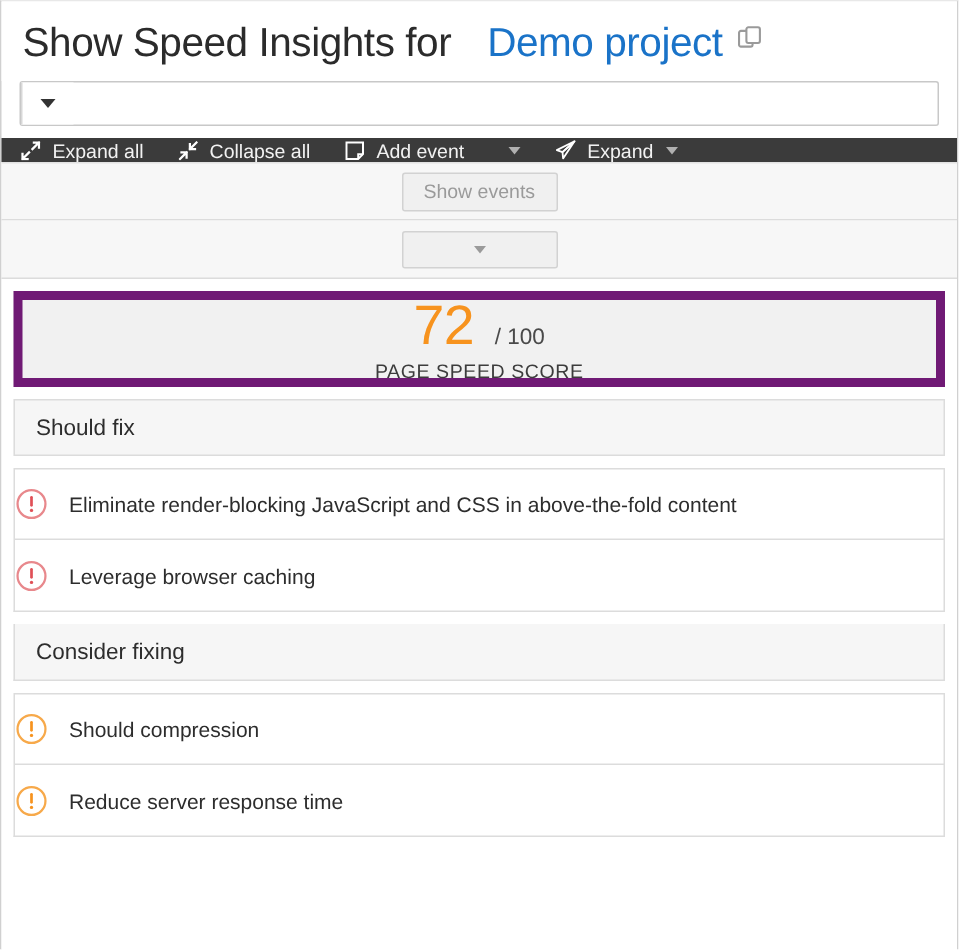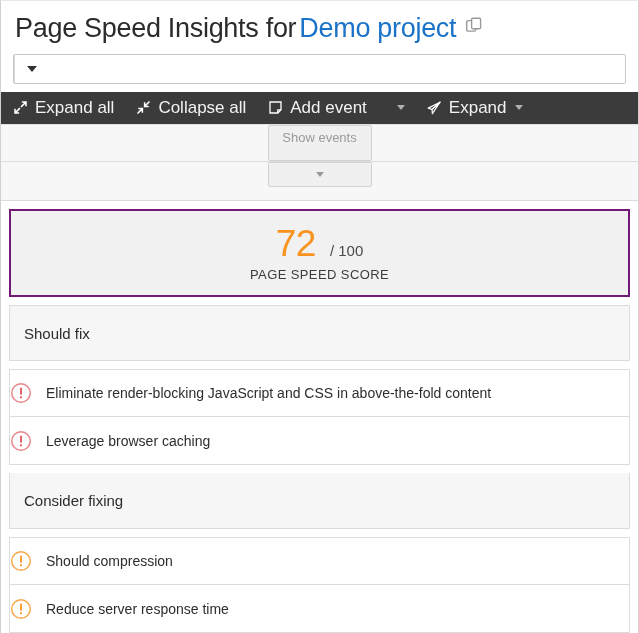--- a/index.html
+++ b/index.html
@@ -37,21 +37,21 @@
     color: #2b2b2b;
     font-weight: 400;
     letter-spacing: -0.3px;
     white-space: nowrap;
   }
   .title-project {
     font-size: 27px;
     color: #1a73c8;
     font-weight: 400;
     letter-spacing: -0.3px;
-    margin-left: 3px;
+    margin-left: 24px;
     white-space: nowrap;
     cursor: pointer;
   }
   .copy-icon {
     margin-left: 10px;
     position: relative;
     top: -3px;
     display: inline-block;
     width: 17px;
     height: 17px;
@@ -103,26 +103,26 @@
   .caret-light {
     width: 0; height: 0;
     border-left: 4px solid transparent;
     border-right: 4px solid transparent;
     border-top: 5px solid #9a9a9a;
   }
 
   
   .toolbar {
     background: #3b3b3b;
-    height: 32px;
+    height: 16px;
     display: flex;
     align-items: center;
     padding: 0 12px;
     color: #ffffff;
-    font-size: 17px;
+    font-size: 13px;
     flex: none;
   }
   .tb-item {
     display: flex;
     align-items: center;
     margin-right: 22px;
     cursor: pointer;
     white-space: nowrap;
     color: #f2f2f2;
   }
@@ -139,20 +139,21 @@
     margin-left: 8px;
     display: inline-block;
   }
 
   
   .strip {
     height: 39px;
     background: #f7f7f7;
     border-bottom: 1px solid #dcdcdc;
     display: flex;
+    align-items: center;
     justify-content: center;
     position: relative;
   }
   .strip-first { border-top: 1px solid #e2e2e2; }
   .strip-btn {
     border: 1px solid #d2d2d2;
     background: #f0f0f0;
     color: #9a9a9a;
     font-size: 13px;
     padding: 4px 13px;
@@ -174,23 +175,23 @@
     align-items: center;
     justify-content: center;
   }
 
   
   .score-wrap {
     padding: 8px 8px 0 8px;
     background: #fff;
   }
   .score-panel {
-    border: 2px solid #701a75;
+    border: 6px solid #701a75;
     background: #f1f1f1;
-    height: 88px;
+    height: 64px;
     display: flex;
     flex-direction: column;
     align-items: center;
     justify-content: center;
   }
   .score-line {
     display: flex;
     align-items: baseline;
   }
   .score-value {
@@ -216,21 +217,21 @@
   
   .list {
     padding: 0 8px 0 8px;
     background: #fff;
     flex: 1;
   }
   .section-head {
     border: 1px solid #dcdcdc;
     border-top: none;
     background: #f6f6f6;
-    height: 56px;
+    height: 38px;
     display: flex;
     align-items: center;
     padding-left: 14px;
     font-size: 15px;
     color: #2d2d2d;
     margin-top: 8px;
   }
   .section-head.first { border-top: 1px solid #dcdcdc; }
   .item-row {
     border: 1px solid #dcdcdc;
@@ -258,21 +259,21 @@
     font-size: 14px;
     color: #2d2d2d;
   }
 </style>
 </head>
 <body>
 
 <div class="page">
 
   <div class="title-bar">
-    <span class="title-text">Page Speed Insights for</span>
+    <span class="title-text">Show Speed Insights for</span>
     <span class="title-project">Demo project</span>
     <span class="copy-icon">
       <svg width="17" height="17" viewBox="0 0 17 17">
         <rect x="0.7" y="3.6" width="9" height="10.5" rx="1.3" fill="none" stroke="#9a9a9a" stroke-width="1.4"></rect>
         <rect x="5.6" y="1.2" width="9" height="10.5" rx="1.3" fill="#ffffff" stroke="#9a9a9a" stroke-width="1.4"></rect>
       </svg>
     </span>
   </div>
 
   <div class="url-row">

